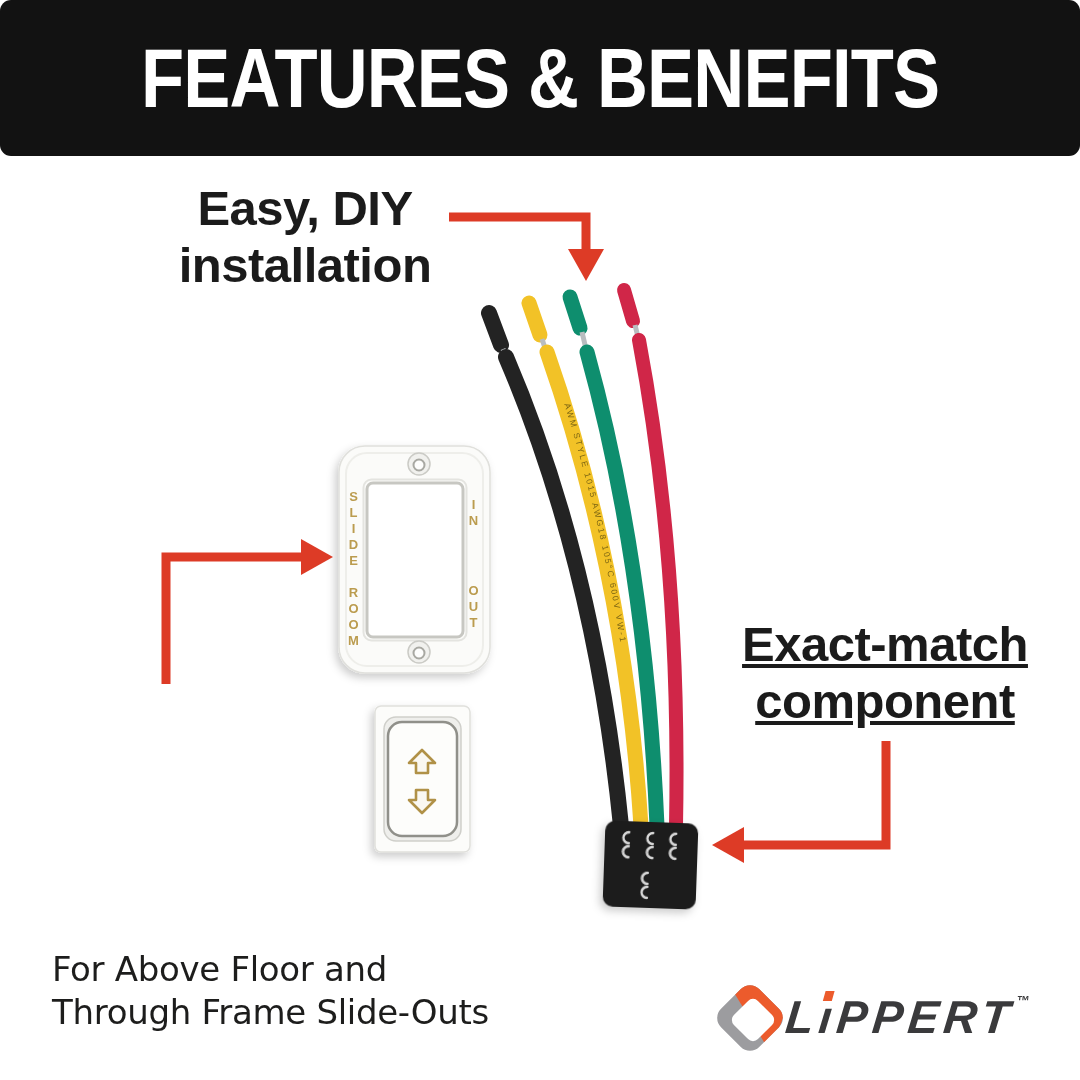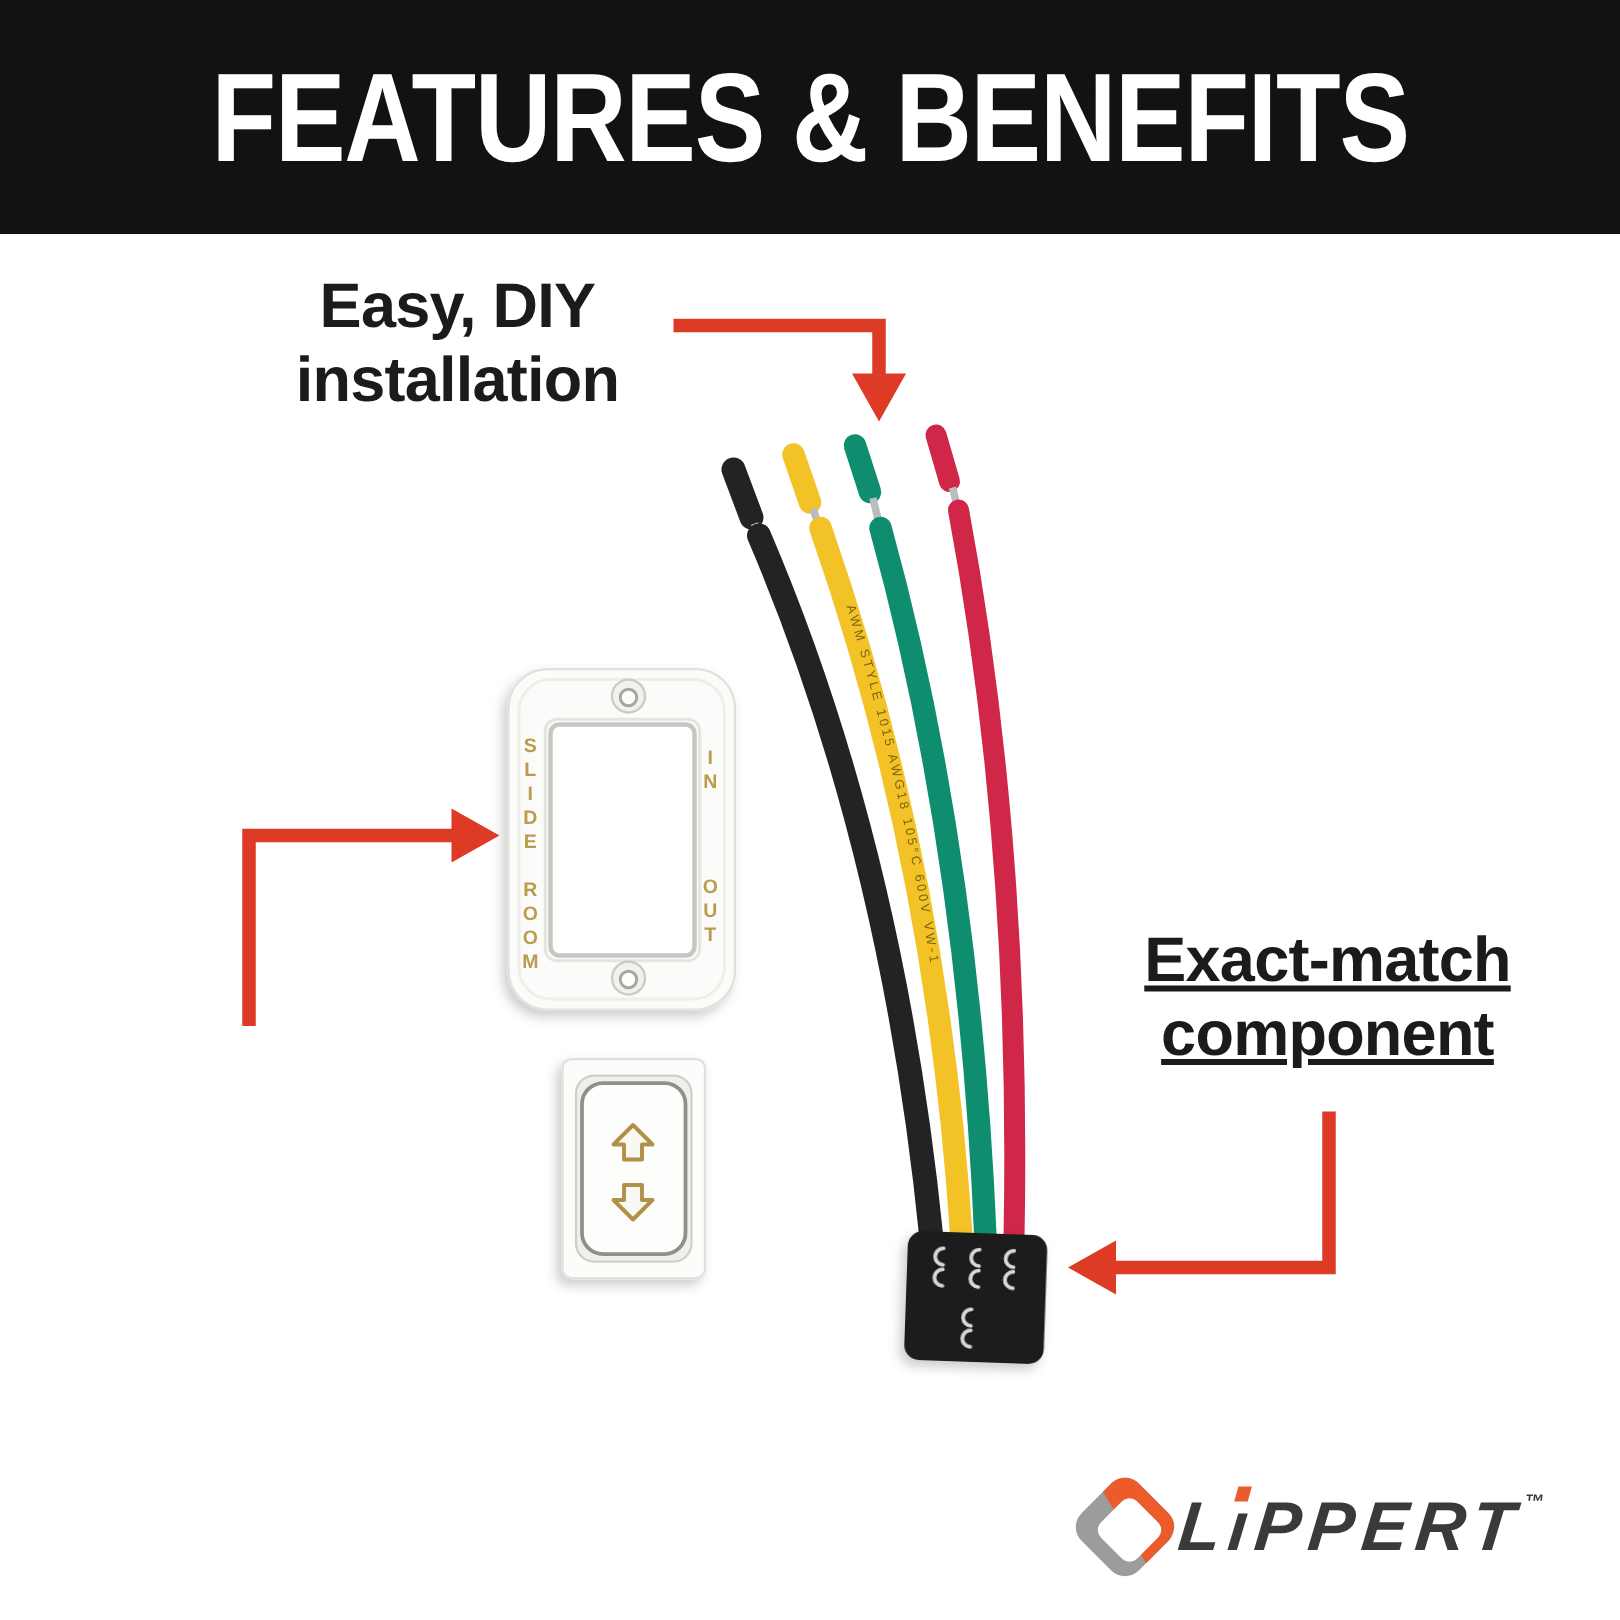--- a/index.html
+++ b/index.html
@@ -3,30 +3,30 @@
 <meta charset="utf-8">
 <style>
   html,body { margin:0; padding:0; background:#ffffff; }
   .canvas {
     position:relative; width:1080px; height:1080px; overflow:hidden;
     background:#ffffff; font-family:"Liberation Sans", sans-serif;
   }
   
   .banner {
     position:absolute; left:0; top:0; width:1080px; height:156px;
-    background:#121212; display:flex; align-items:center; justify-content:center;
+    background:#121212; display:flex; align-items:center; justify-content:center;border-radius:11px;
   }
   .banner h1 {
     margin:0; color:#ffffff; font-size:84px; font-weight:bold; white-space:nowrap;
     letter-spacing:-1px; transform:scaleX(0.84);
   }
   
   .callout {
     position:absolute; font-weight:bold; color:#1b1b1b; text-align:center;
-    white-space:pre-line; font-size:42px; line-height:1.16; letter-spacing:-0.5px;
+    white-space:pre-line; font-size:49px; line-height:1.16; letter-spacing:-0.5px;
   }
   #callout-easy  { left:150px; top:180px; width:310px; }
   #callout-exact { left:735px; top:616px; width:300px;text-decoration:underline; }
   #callout-full  { left:35px;  top:700px; width:285px; }
   .footnote {
     position:absolute; left:52px; top:948px; white-space:pre-line;
     font-family:"DejaVu Sans", sans-serif; font-size:34px; line-height:1.26;
     color:#1d1d1c; letter-spacing:-0.3px; text-align:left;
   }
   
@@ -58,20 +58,22 @@
 <div class="canvas">
 
   <header class="banner">
     <h1>FEATURES &amp; BENEFITS</h1>
   </header>
 
   <div class="callout" id="callout-easy">Easy, DIY
 installation</div>
   <div class="callout" id="callout-exact">Exact-match
 component</div>
+  <div class="footnote">For Above Floor and
+Through Frame Slide-Outs</div>
 
   <svg class="scene" viewBox="0 0 1080 1080" xmlns="http://www.w3.org/2000/svg">
     <defs>
       <filter id="softShadow" x="-30%" y="-30%" width="160%" height="160%">
         <feDropShadow dx="-3" dy="4" stdDeviation="4" flood-color="#000000" flood-opacity="0.2"></feDropShadow>
       </filter>
       <clipPath id="markClip">
         <rect x="-27" y="-27" width="54" height="54" rx="13" transform="translate(40,36) rotate(45)"></rect>
       </clipPath>
     </defs>

